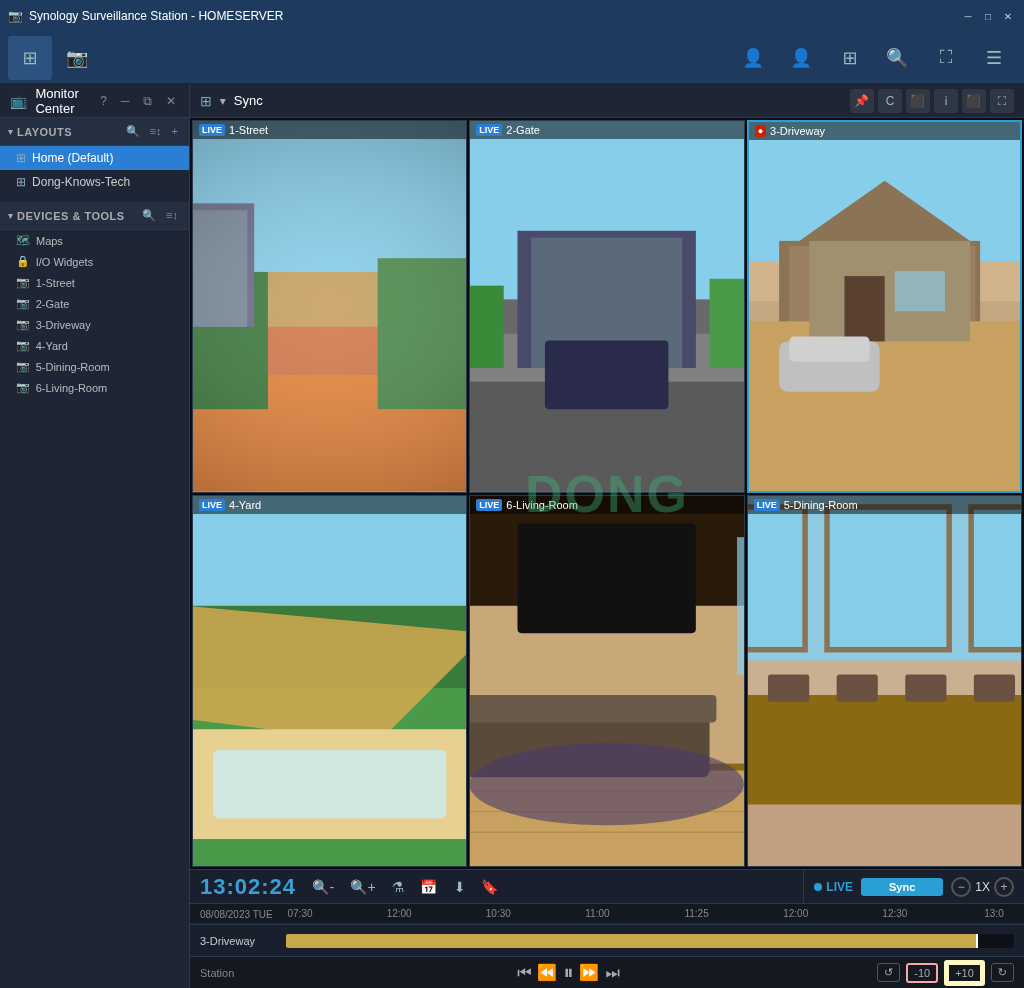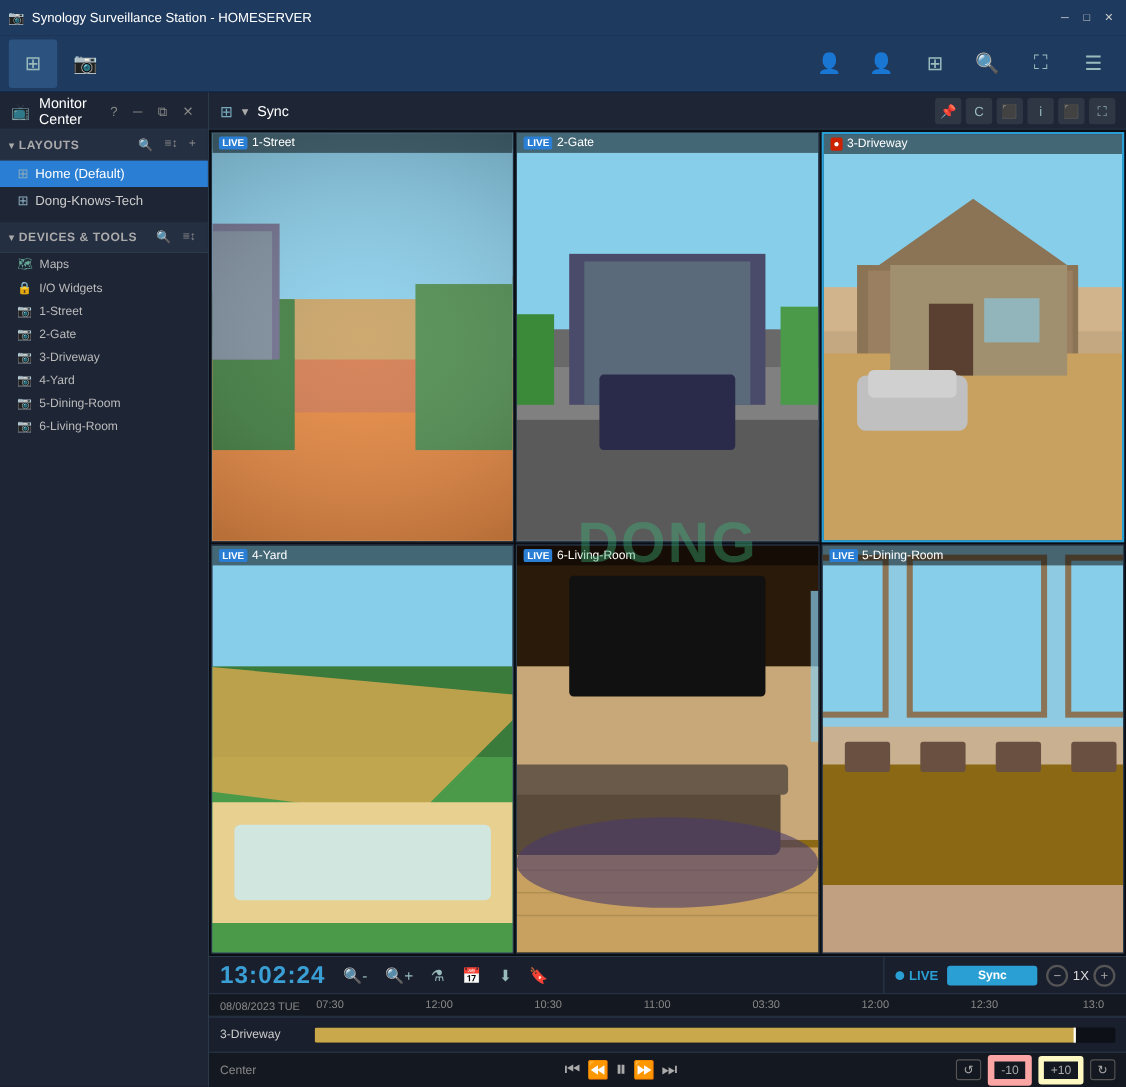--- a/index.html
+++ b/index.html
@@ -410,48 +410,48 @@
 
       <div id="timeline-bar" style="background:#141820;height:20px;display:flex;align-items:center;padding:0 10px;gap:0;border-bottom:1px solid #1a2530;">
         <div style="min-width:80px;">
           <span style="color:#888;font-size:10px;">08/08/2023 TUE</span>
         </div>
         <div style="flex:1;display:flex;justify-content:space-between;">
           <span class="time-label">07:30</span>
           <span class="time-label">12:00</span>
           <span class="time-label">10:30</span>
           <span class="time-label">11:00</span>
-          <span class="time-label">03:30</span>
+          <span class="time-label">11:25</span>
           <span class="time-label">12:00</span>
           <span class="time-label">12:30</span>
           <span class="time-label">13:0</span>
         </div>
       </div>
 
       <div id="playback-row">
         <span class="pb-track-name">3-Driveway</span>
         <div class="pb-bar">
           <div class="pb-fill"></div>
           <div class="pb-playhead"></div>
         </div>
       </div>
 
       <div style="height:32px;background:#141820;display:flex;align-items:center;padding:0 10px;gap:6px;border-top:1px solid #2a3a4a;">
-        <span style="color:#888;font-size:11px;min-width:60px;">Center</span>
+        <span style="color:#888;font-size:11px;min-width:60px;">Station</span>
         <div style="flex:1;"></div>
 
         <button style="background:none;border:none;color:#aaa;cursor:pointer;font-size:16px;">⏮</button>
         <button style="background:none;border:none;color:#aaa;cursor:pointer;font-size:16px;">⏪</button>
         <button style="background:none;border:none;color:#aaa;cursor:pointer;font-size:20px;">⏸</button>
         <button style="background:none;border:none;color:#aaa;cursor:pointer;font-size:16px;">⏩</button>
         <button style="background:none;border:none;color:#aaa;cursor:pointer;font-size:16px;">⏭</button>
         <div style="flex:1;"></div>
 
         <button style="background:none;border:1px solid #555;color:#aaa;cursor:pointer;font-size:11px;padding:2px 6px;border-radius:3px;">↺</button>
-        <button style="background:none;border:6px solid #fca5a5;color:#aaa;cursor:pointer;font-size:11px;padding:2px 6px;border-radius:3px;">-10</button>
+        <button style="background:none;border:2px solid #fca5a5;color:#aaa;cursor:pointer;font-size:11px;padding:2px 6px;border-radius:3px;">-10</button>
         <button style="background:none;border:5px solid #fef9c3;color:#aaa;cursor:pointer;font-size:11px;padding:2px 6px;border-radius:3px;">+10</button>
         <button style="background:none;border:1px solid #555;color:#aaa;cursor:pointer;font-size:11px;padding:2px 6px;border-radius:3px;">↻</button>
       </div>
 
     </div>
 
   </div>
 </div>
 
 </body></html>

